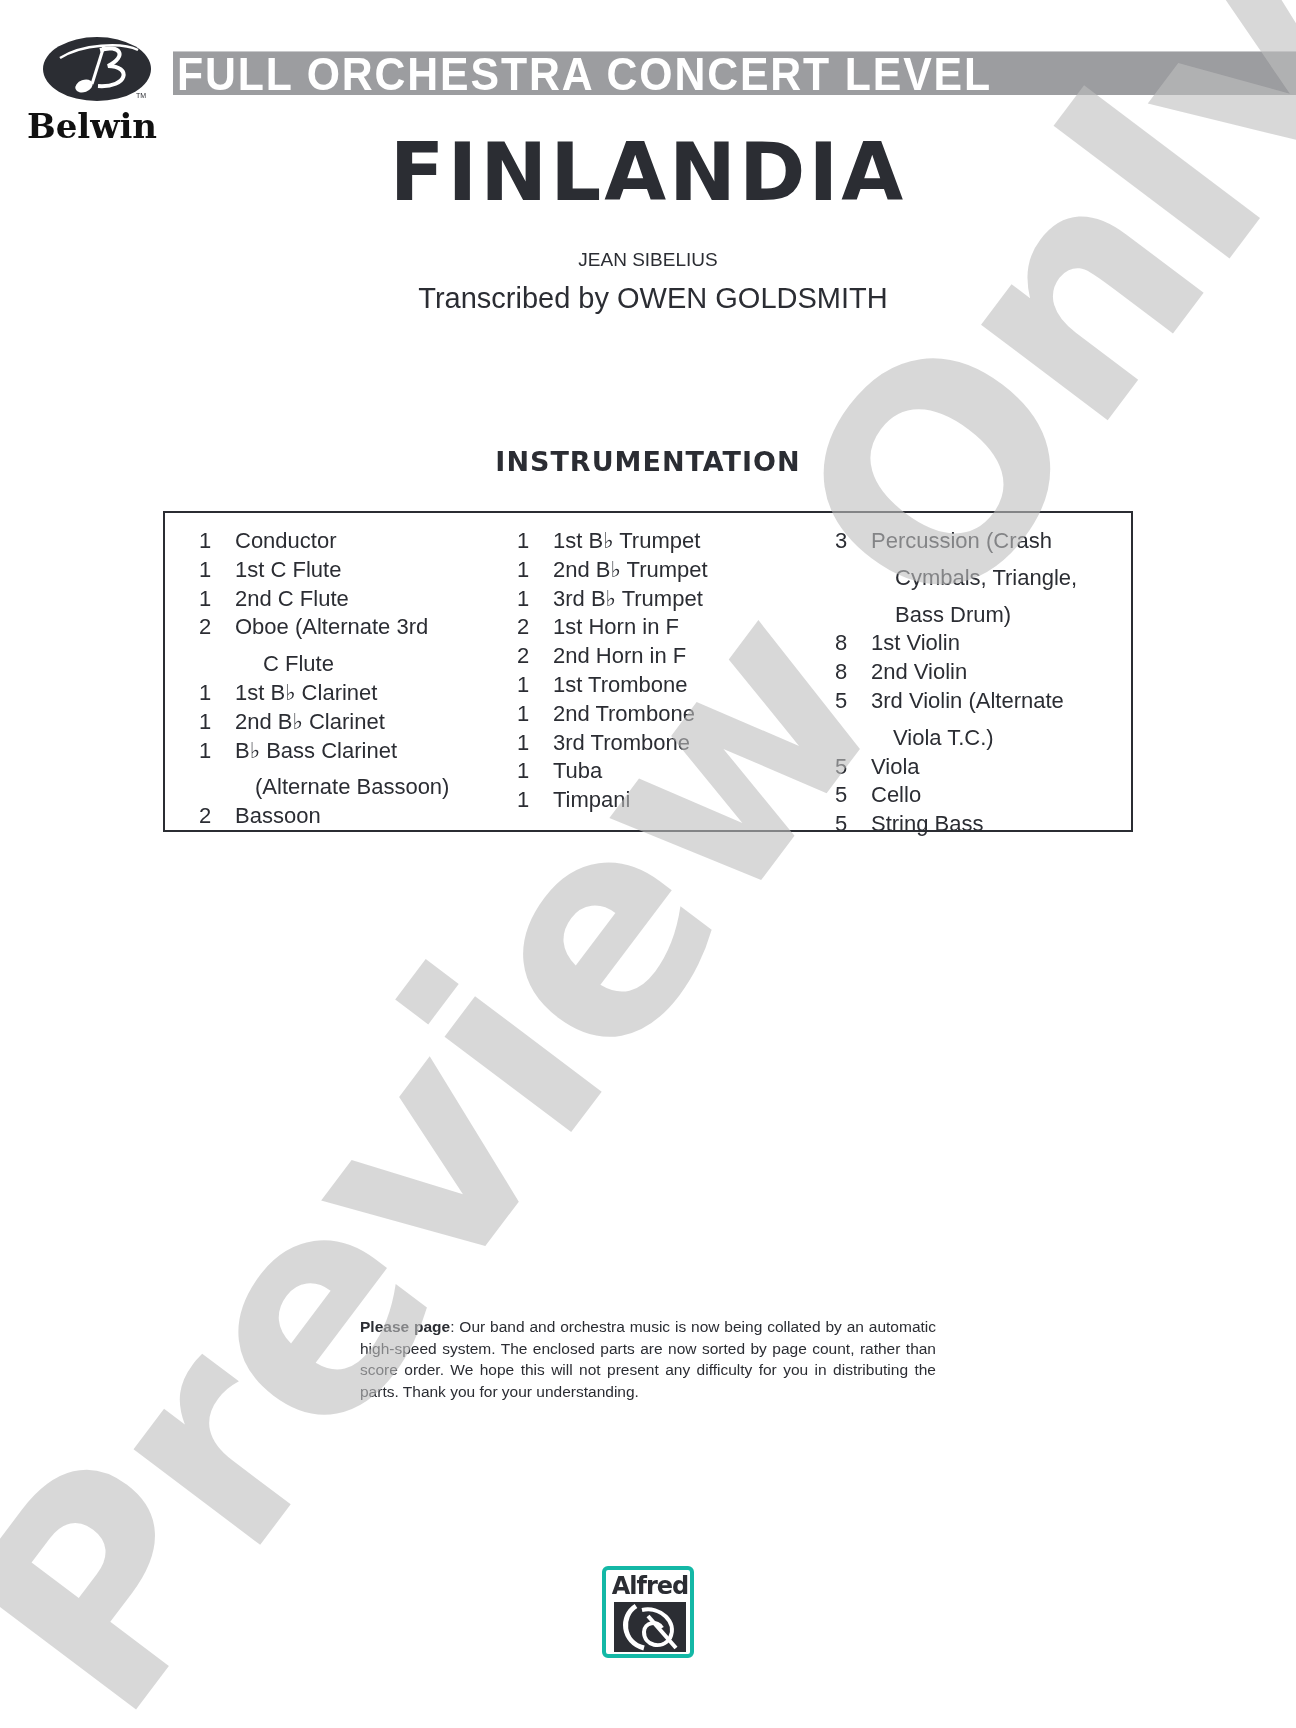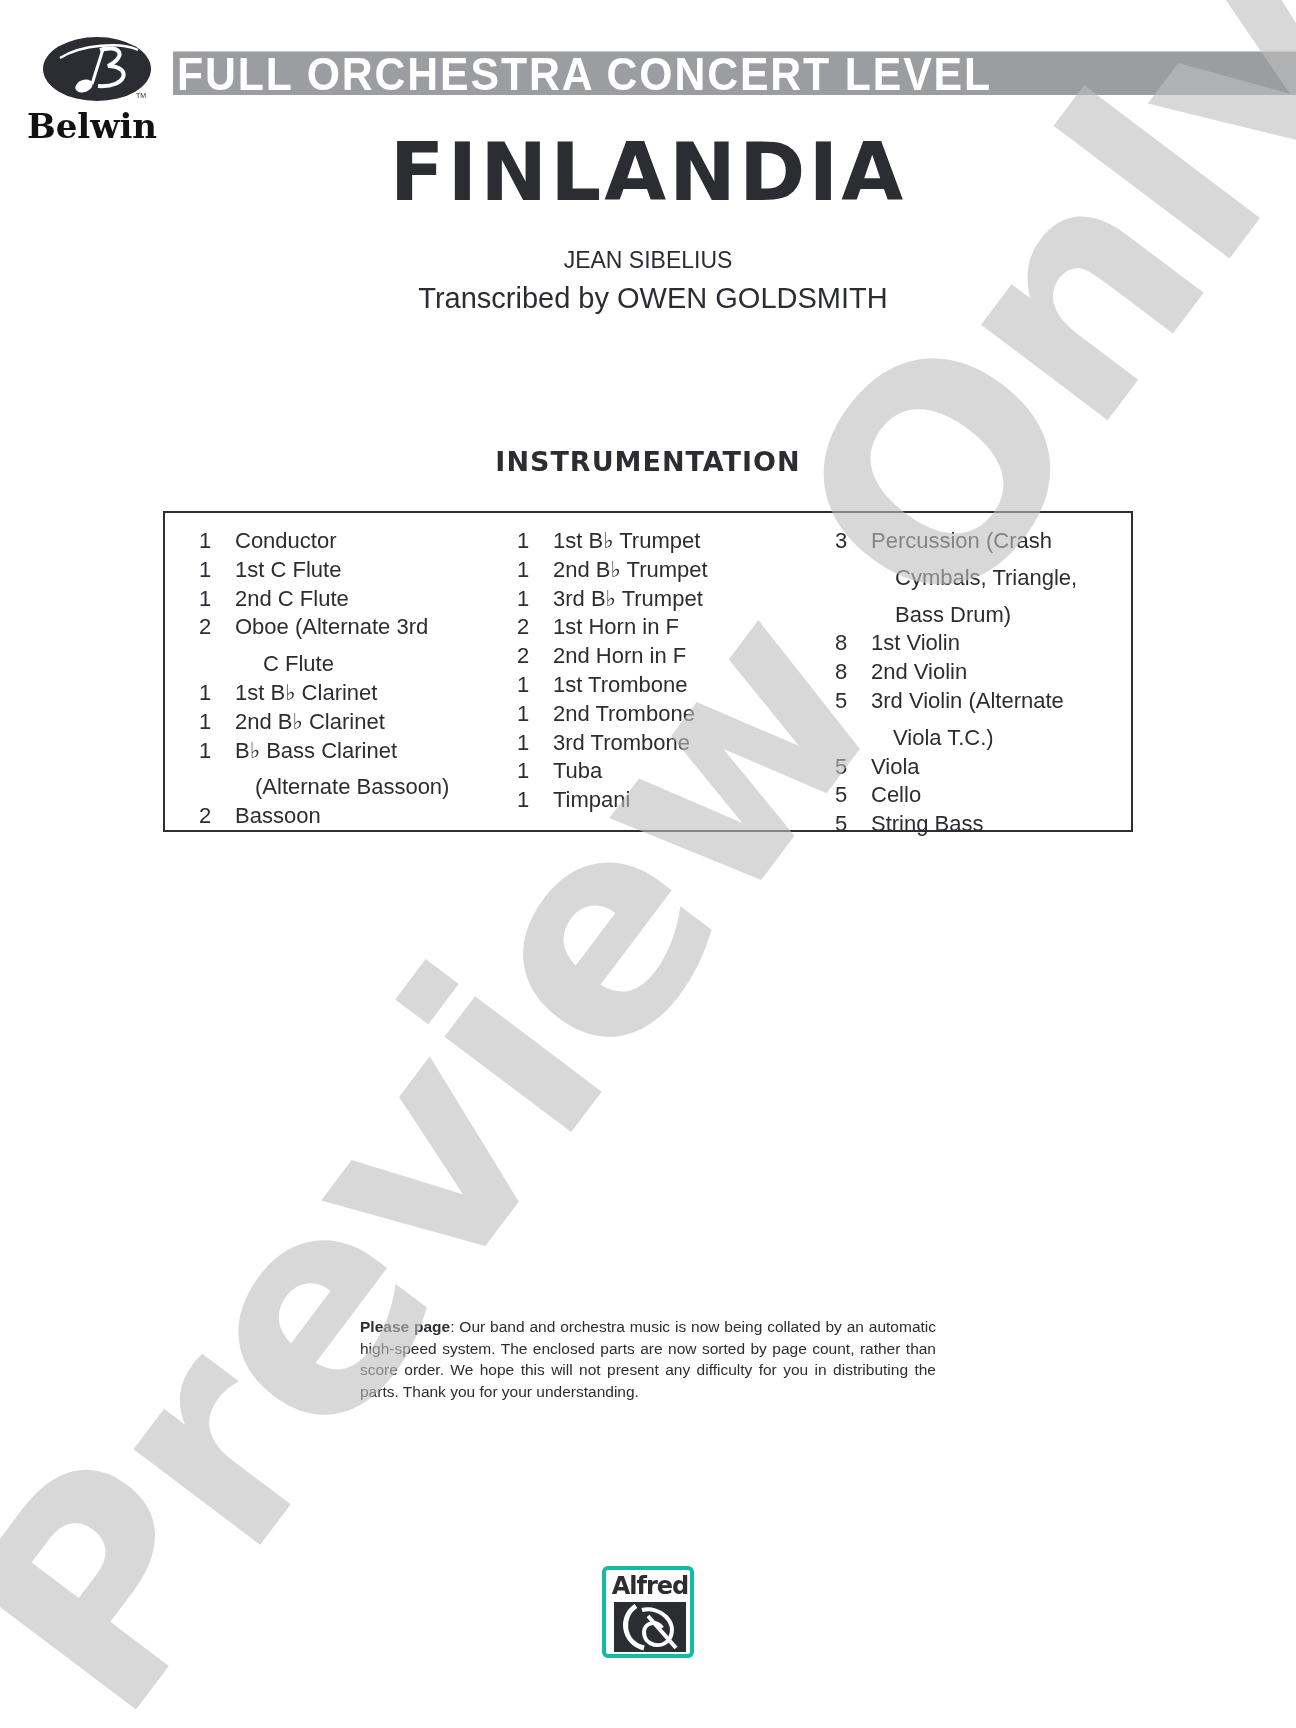--- a/index.html
+++ b/index.html
@@ -17,21 +17,21 @@
             background: #9c9da0; border-top: 1px solid #c8c9cb; padding-left: 20px; }
   .banner-text { position: absolute; left: 4px; top: -3px; font-family: "Liberation Sans", sans-serif;
                  font-weight: bold; font-size: 46px; color: #ffffff; letter-spacing: 2px;
                  transform: scaleX(0.93); transform-origin: left center; white-space: nowrap;
                  line-height: 50px; }
 
   .title { position: absolute; left: 0; width: 1296px; top: 128px; text-align: center;
            font-family: "DejaVu Sans", sans-serif; font-weight: bold; font-size: 80px;
            letter-spacing: 3px; color: #2b2d33; line-height: 90px; }
   .composer { position: absolute; left: 0; width: 1296px; top: 242px; text-align: center;
-              font-size: 23px; color: #2b2d33; line-height: 36px; }
+              font-size: 19px; color: #2b2d33; line-height: 36px; }
   .transcriber { position: absolute; left: 5px; width: 1296px; top: 280px; text-align: center;
                  font-size: 29px; color: #2b2d33; line-height: 36px; }
 
   .instr-heading { position: absolute; left: 0; width: 1296px; top: 446px; text-align: center;
                    font-family: "DejaVu Sans", sans-serif; font-weight: bold; font-size: 27px;
                    letter-spacing: 1px; color: #2b2d33; }
   .instr-box { position: absolute; left: 163px; top: 511px; width: 966px; height: 317px;
                border: 2px solid #2b2d33; }
   .col { position: absolute; top: 14px; font-size: 22px; line-height: 28.8px; color: #2b2d33; }
   .col1 { left: 34px; width: 300px; }

